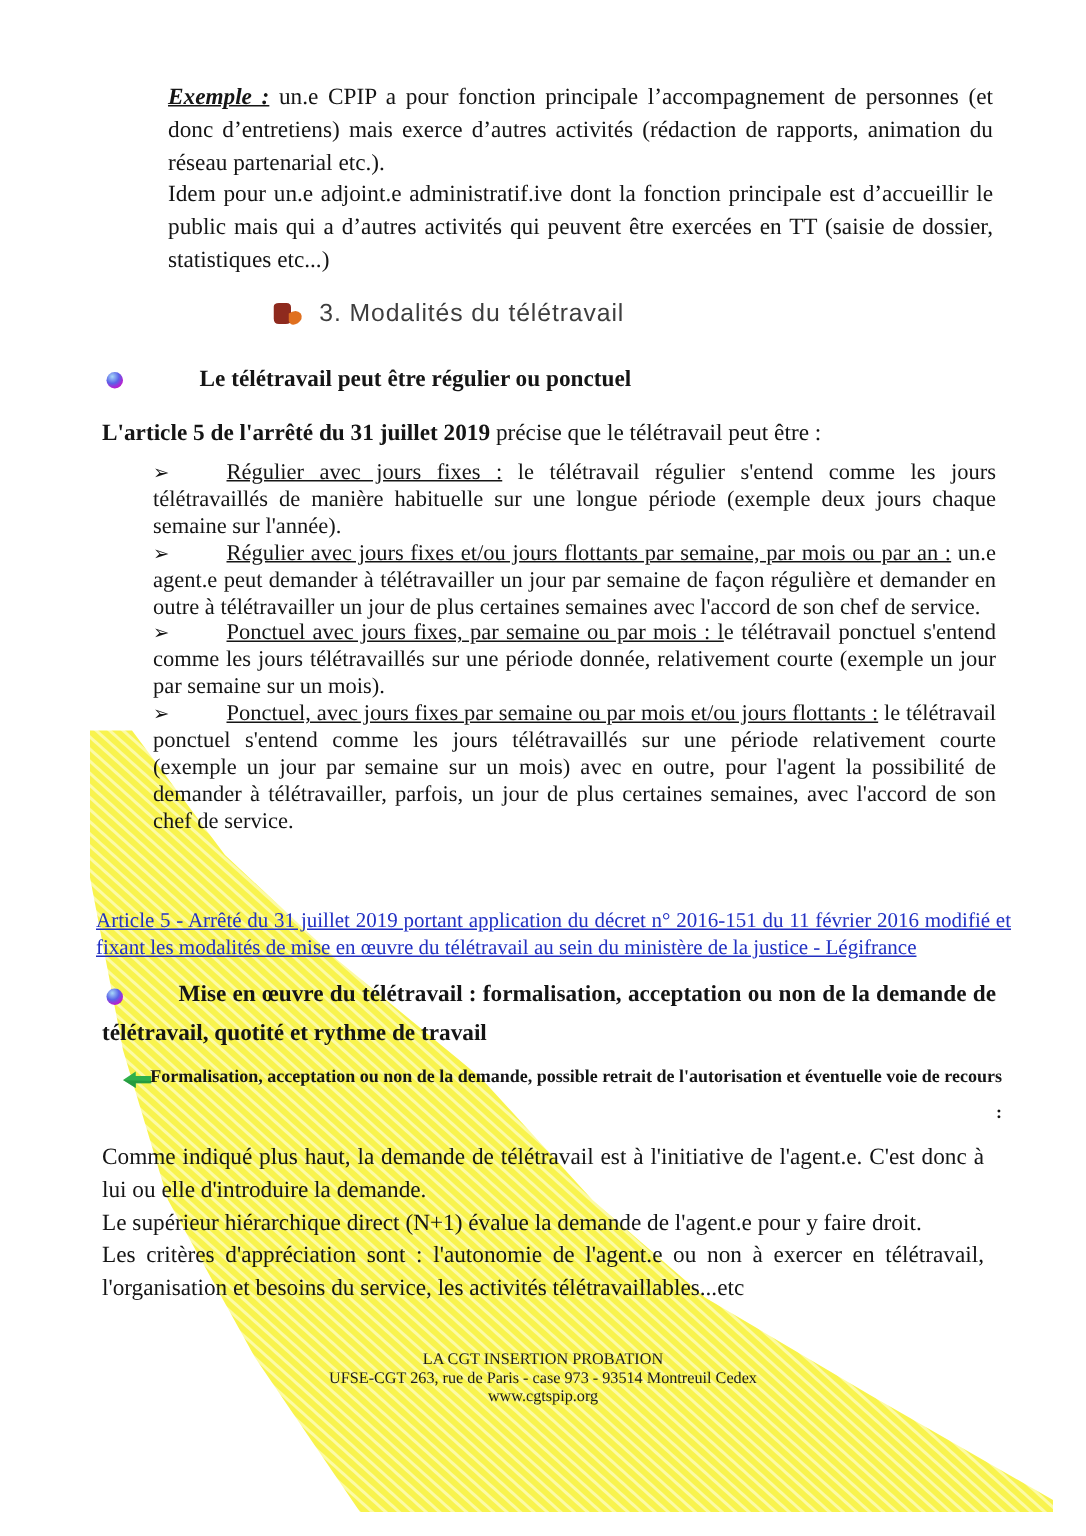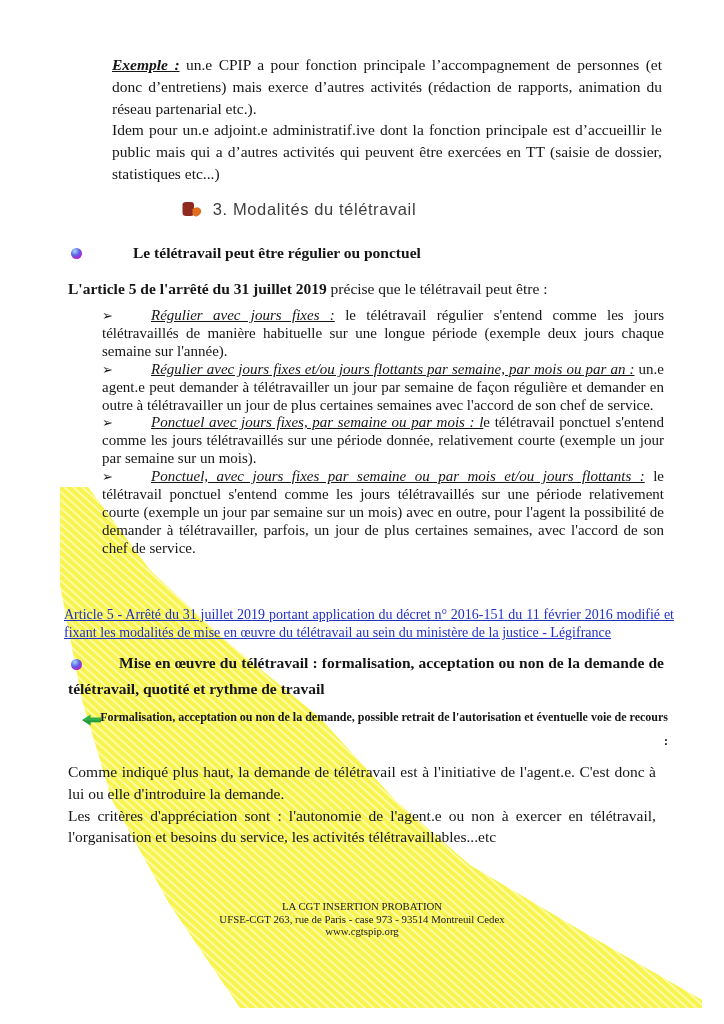--- a/index.html
+++ b/index.html
@@ -58,21 +58,21 @@
     left:102px; top:307px; right:60px;
     font-size:15px; line-height:17.9px;
     text-align:justify;
   }
   .bullet-list p { margin:0; }
   .marker {
     font-family:"DejaVu Sans", sans-serif;
     font-size:13px;
     display:inline-block; width:49px;
   }
-  .lead-iu { font-style:italic; text-decoration:underline; }
+  .lead-iu { text-decoration:underline; }
 
   
   .doc-link {
     left:64px; top:606px; right:50px;
     font-size:14px; line-height:18.4px;
     text-align:justify;
   }
   .doc-link a { color:#2230c3; text-decoration:underline; cursor:pointer; }
 
   .sub2-bullet { left:71px; top:659px; }
@@ -156,20 +156,21 @@
     <div class="abs sub2-title">Mise en œuvre du télétravail : formalisation, acceptation ou non de la demande de télétravail,  quotité et rythme de travail</div>
 
     <svg class="abs green-arrow" viewBox="0 0 19 12">
       <path d="M0 6 L8.5 0.4 L8.5 3.4 L19 3.4 L19 8.2 L8.5 8.2 L8.5 11.4 Z" fill="#2fb04b"></path>
       <path d="M0 6 L8.5 11.4 L8.5 8.2 L19 8.2 L19 6.6 L2 6.2 Z" fill="#1d8a36" opacity="0.55"></path>
     </svg>
     <div class="abs green-heading">Formalisation, acceptation ou non de la demande, possible retrait de l'autorisation et éventuelle voie de recours :</div>
 
     <div class="abs body-paras">
       <p>Comme indiqué plus haut, la demande de télétravail est à l'initiative de l'agent.e. C'est donc à lui ou elle d'introduire la demande.</p>
+      <p>Le supérieur hiérarchique direct (N+1) évalue la demande de l'agent.e pour y faire droit.</p>
       <p>Les critères d'appréciation sont : l'autonomie de l'agent.e ou non à exercer en télétravail, l'organisation et besoins du service, les activités télétravaillables...etc</p>
     </div>
 
     <div class="abs footer">
       <div>LA CGT INSERTION PROBATION</div>
       <div>UFSE-CGT 263, rue de Paris - case 973 - 93514 Montreuil Cedex</div>
       <div>www.cgtspip.org</div>
     </div>
 
   </div>

